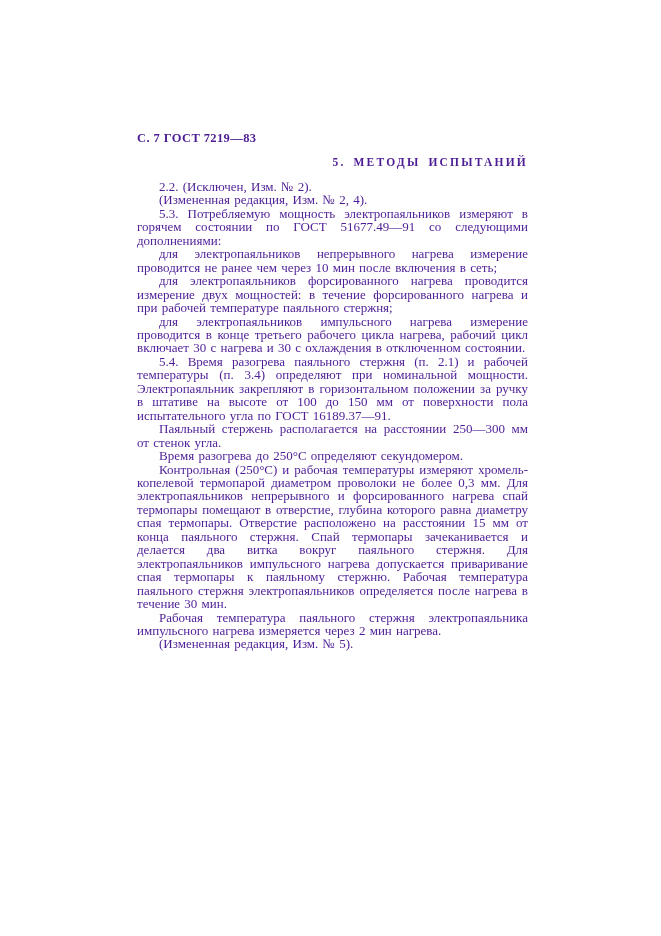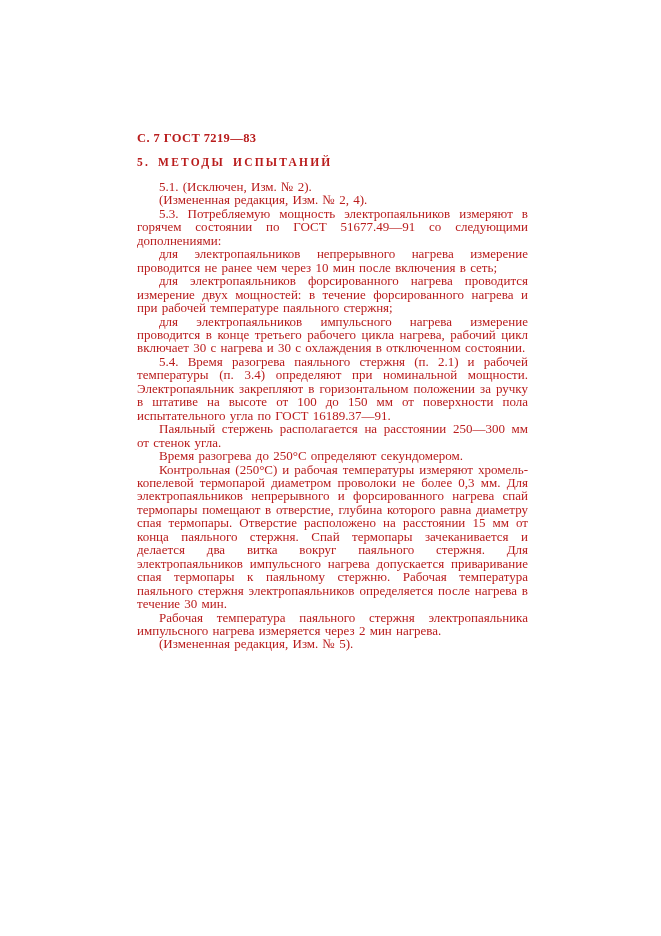--- a/index.html
+++ b/index.html
@@ -6,37 +6,37 @@
     margin: 0;
     padding: 0;
     background: #e8e8e8;
   }
   .page {
     position: relative;
     width: 661px;
     height: 936px;
     background: #ffffff;
     font-family: "Liberation Serif", serif;
-    color: #b91c1c;
+    color: #4c1d95;
     overflow: hidden;
   }
   .content {
     position: absolute;
     left: 137px;
     top: 131px;
     width: 391px;
   }
   .doc-header {
     font-weight: bold;
     font-size: 12.5px;
     letter-spacing: 0.4px;
     margin: 0 0 10px 0;
   }
   .section-title {
-    text-align: left;
+    text-align: right;
     font-weight: bold;
     font-size: 11.5px;
     letter-spacing: 2.2px;
     word-spacing: 3px;
     margin: 0 0 12px 0;
   }
   .paragraphs p.para {
     margin: 0;
     text-indent: 22px;
     text-align: justify;
@@ -49,21 +49,21 @@
   }
 </style>
 </head>
 <body>
 
 <div class="page">
   <div class="content">
     <div class="doc-header">С. 7 ГОСТ 7219—83</div>
     <div class="section-title">5. МЕТОДЫ ИСПЫТАНИЙ</div>
     <div class="paragraphs">
-        <p class="para"><span class="run">5.1.  </span><span class="run-bold">(Исключен, Изм. №  2).</span></p>
+        <p class="para"><span class="run">2.2.  </span><span class="run-bold">(Исключен, Изм. №  2).</span></p>
         <p class="para"><span class="run-bold">(Измененная редакция, Изм. №  2, 4).</span></p>
         <p class="para"><span class="run">5.3.  Потребляемую мощность электропаяльников измеряют в горячем состоянии  по  ГОСТ 51677.49—91 со следующими дополнениями:</span></p>
         <p class="para"><span class="run">для электропаяльников непрерывного нагрева измерение проводится не ранее чем через 10 мин после включения в сеть;</span></p>
         <p class="para"><span class="run">для электропаяльников форсированного нагрева проводится измерение двух мощностей: в течение форсированного нагрева и при рабочей температуре паяльного стержня;</span></p>
         <p class="para"><span class="run">для электропаяльников импульсного нагрева измерение проводится в конце третьего рабочего цикла нагрева, рабочий цикл включает 30 с нагрева и 30 с охлаждения в отключенном состоянии.</span></p>
         <p class="para"><span class="run">5.4.  Время разогрева паяльного стержня (п. 2.1) и рабочей температуры (п. 3.4) определяют при номинальной мощности. Электропаяльник закрепляют в горизонтальном положении за ручку в штативе на высоте от 100 до 150 мм от поверхности пола испытательного угла по ГОСТ 16189.37—91.</span></p>
         <p class="para"><span class="run">Паяльный стержень располагается на расстоянии 250—300 мм от стенок угла.</span></p>
         <p class="para"><span class="run">Время разогрева до 250°С определяют секундомером.</span></p>
         <p class="para"><span class="run">Контрольная (250°С) и рабочая температуры измеряют хромель-копелевой термопарой диаметром проволоки не более 0,3 мм. Для электропаяльников непрерывного и форсированного нагрева спай термопары помещают в отверстие, глубина которого равна диаметру спая термопары. Отверстие расположено на расстоянии 15 мм от конца паяльного стержня. Спай термопары зачеканивается и делается два витка вокруг паяльного стержня. Для электропаяльников импульсного нагрева допускается приваривание спая термопары к паяльному стержню. Рабочая температура паяльного стержня электропаяльников определяется после нагрева в течение 30 мин.</span></p>
         <p class="para"><span class="run">Рабочая температура паяльного стержня электропаяльника импульсного нагрева измеряется через 2 мин нагрева.</span></p>

